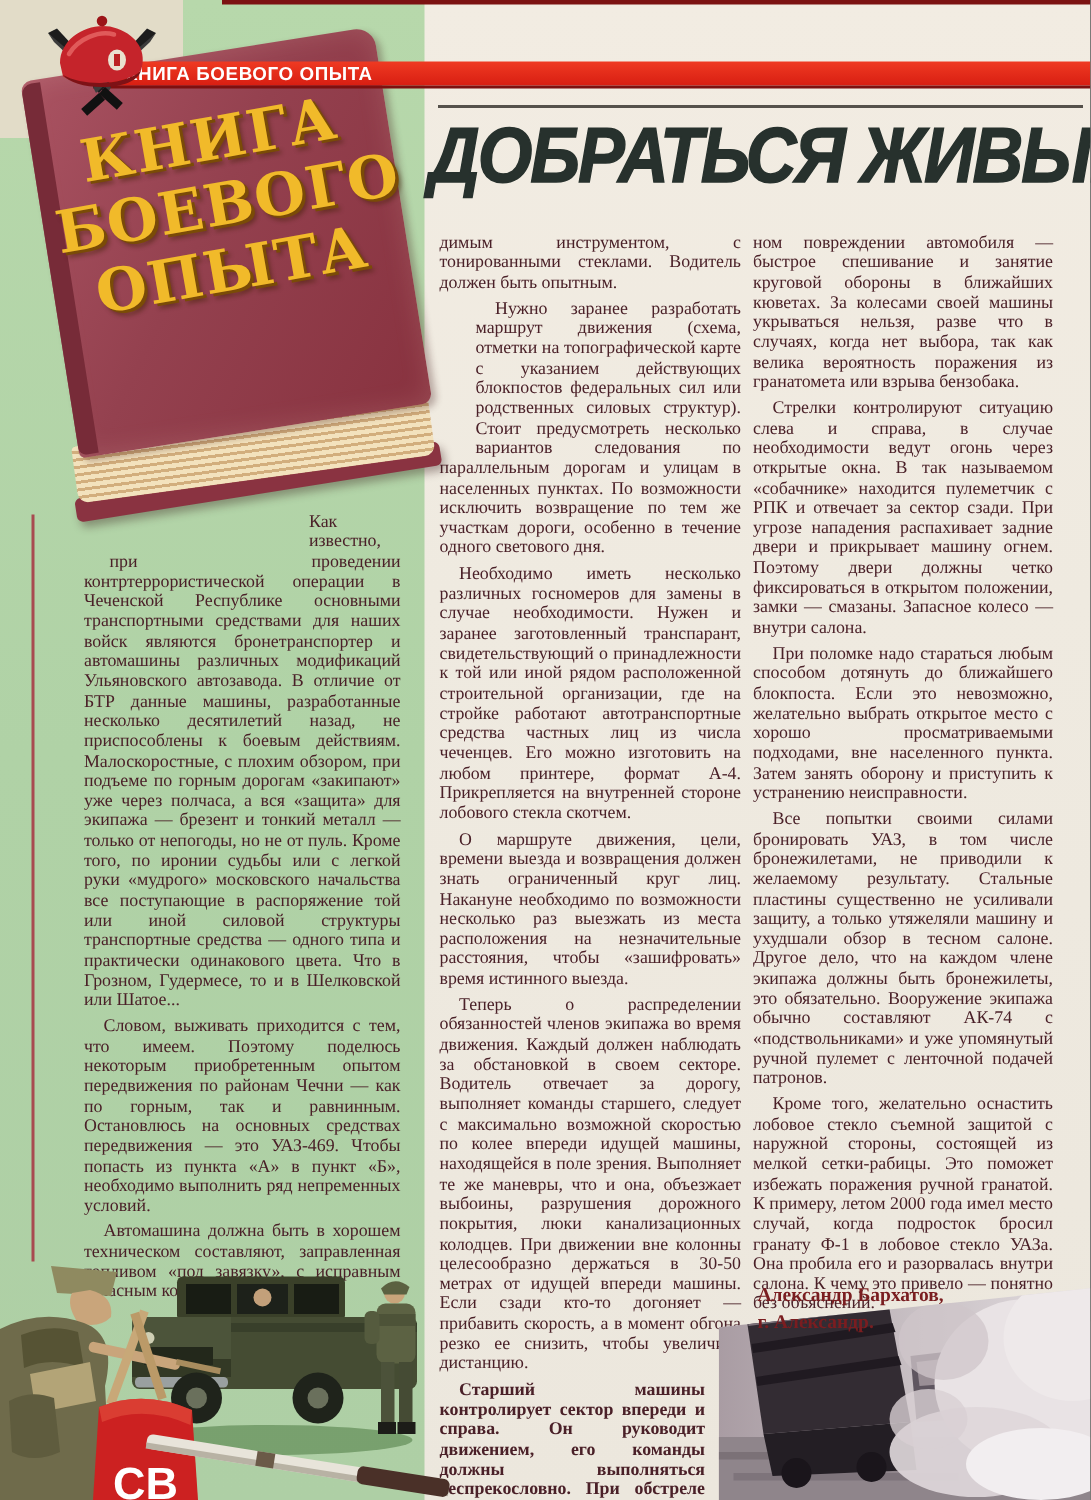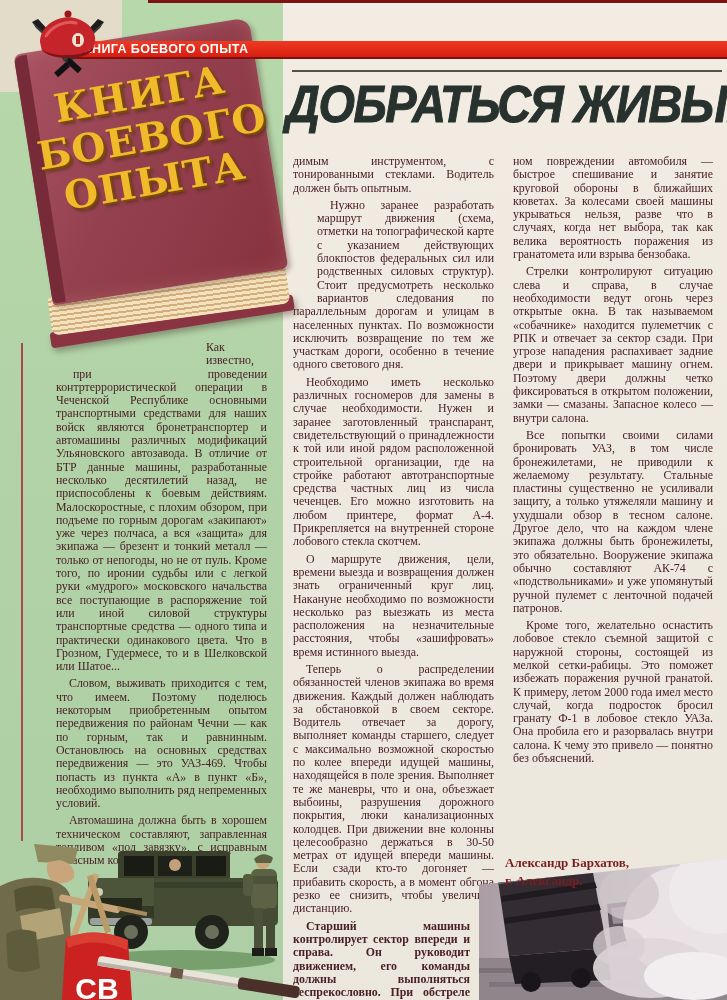--- a/index.html
+++ b/index.html
@@ -46,21 +46,21 @@
     transform:scaleX(.9);transform-origin:left top;
     -webkit-text-stroke:1px #27312d;}
 
   
   .col{position:absolute;text-align:justify;color:#4a2028;
     font-size:11.9px;line-height:13.3px;hyphens:auto;-webkit-hyphens:auto;}
   .col p{margin:4px;}
   .col p.indent{text-indent:13px;}
   .col1{left:52px;top:337px;width:219px;}
   .col2{left:289px;top:151px;width:209px;height:849px;overflow:hidden;}
-  .col3{left:509px;top:151px;width:208px;}
+  .col3{left:498px;top:151px;width:208px;}
   .col1-rule{position:absolute;left:21px;top:343px;width:2px;height:498px;background:#a84a50;}
   .col1-wrap-spacer{float:left;width:150px;height:27px;
     shape-outside:polygon(0 0,150px 0,150px 13.5px,17px 13.5px,17px 27px,0 27px);}
   .col2-book-spacer{float:left;width:24px;height:106px;}
   .cut-right{padding-right:24px;font-weight:bold;}
 
   .author{position:absolute;left:505px;top:854px;width:208px;text-align:left;z-index:7;
     font-weight:bold;font-size:13px;line-height:1.35;color:#7a1d20;}
 
   
@@ -130,20 +130,21 @@
     <p class="para indent"><span class="col2-book-spacer"></span><span>Нужно заранее разработать маршрут движения (схема, отметки на топографической карте с указанием действующих блокпостов федеральных сил или родственных силовых структур). Стоит предусмотреть несколько вариантов следования по параллельным дорогам и улицам в населенных пунктах. По возможности исключить возвращение по тем же участкам дороги, особенно в течение одного светового дня.</span></p>
     <p class="para indent">Необходимо иметь несколько различных госномеров для замены в случае необходимости. Нужен и заранее заготовленный транспарант, свидетельствующий о принадлежности к той или иной рядом расположенной строительной организации, где на стройке работают автотранспортные средства частных лиц из числа чеченцев. Его можно изготовить на любом принтере, формат А-4. Прикрепляется на внутренней стороне лобового стекла скотчем.</p>
     <p class="para indent">О маршруте движения, цели, времени выезда и возвращения должен знать ограниченный круг лиц. Накануне необходимо по возможности несколько раз выезжать из места расположения на незначительные расстояния, чтобы «зашифровать» время истинного выезда.</p>
     <p class="para indent">Теперь о распределении обязанностей членов экипажа во время движения. Каждый должен наблюдать за обстановкой в своем секторе. Водитель отвечает за дорогу, выполняет команды старшего, следует с максимально возможной скоростью по колее впереди идущей машины, находящейся в поле зрения. Выполняет те же маневры, что и она, объезжает выбоины, разрушения дорожного покрытия, люки канализационных колодцев. При движении вне колонны целесообразно держаться в 30-50 метрах от идущей впереди машины. Если сзади кто-то догоняет — прибавить скорость, а в момент обгона резко ее снизить, чтобы увеличить дистанцию.</p>
     <p class="para indent cut-right">Старший машины контролирует сектор впереди и справа. Он руководит движением, его команды должны выполняться беспрекословно. При обстреле из стрелкового оружия — максимальная скорость, при значитель-</p>
   </div>
 
   <div class="col col3">
     <p class="para">ном повреждении автомобиля — быстрое спешивание и занятие круговой обороны в ближайших кюветах. За колесами своей машины укрываться нельзя, разве что в случаях, когда нет выбора, так как велика вероятность поражения из гранатомета или взрыва бензобака.</p>
     <p class="para indent">Стрелки контролируют ситуацию слева и справа, в случае необходимости ведут огонь через открытые окна. В так называемом «собачнике» находится пулеметчик с РПК и отвечает за сектор сзади. При угрозе нападения распахивает задние двери и прикрывает машину огнем. Поэтому двери должны четко фиксироваться в открытом положении, замки — смазаны. Запасное колесо — внутри салона.</p>
+    <p class="para indent">При поломке надо стараться любым способом дотянуть до ближайшего блокпоста. Если это невозможно, желательно выбрать открытое место с хорошо просматриваемыми подходами, вне населенного пункта. Затем занять оборону и приступить к устранению неисправности.</p>
     <p class="para indent">Все попытки своими силами бронировать УАЗ, в том числе бронежилетами, не приводили к желаемому результату. Стальные пластины существенно не усиливали защиту, а только утяжеляли машину и ухудшали обзор в тесном салоне. Другое дело, что на каждом члене экипажа должны быть бронежилеты, это обязательно. Вооружение экипажа обычно составляют АК-74 с «подствольниками» и уже упомянутый ручной пулемет с ленточной подачей патронов.</p>
     <p class="para indent">Кроме того, желательно оснастить лобовое стекло съемной защитой с наружной стороны, состоящей из мелкой сетки-рабицы. Это поможет избежать поражения ручной гранатой. К примеру, летом 2000 года имел место случай, когда подросток бросил гранату Ф-1 в лобовое стекло УАЗа. Она пробила его и разорвалась внутри салона. К чему это привело — понятно без объяснений.</p>
   </div>
 
   <div class="author">
     <div>Александр Бархатов,</div>
     <div>г. Александр.</div>
   </div>
 
   <svg class="checkpoint-photo" viewBox="0 0 302 162">

